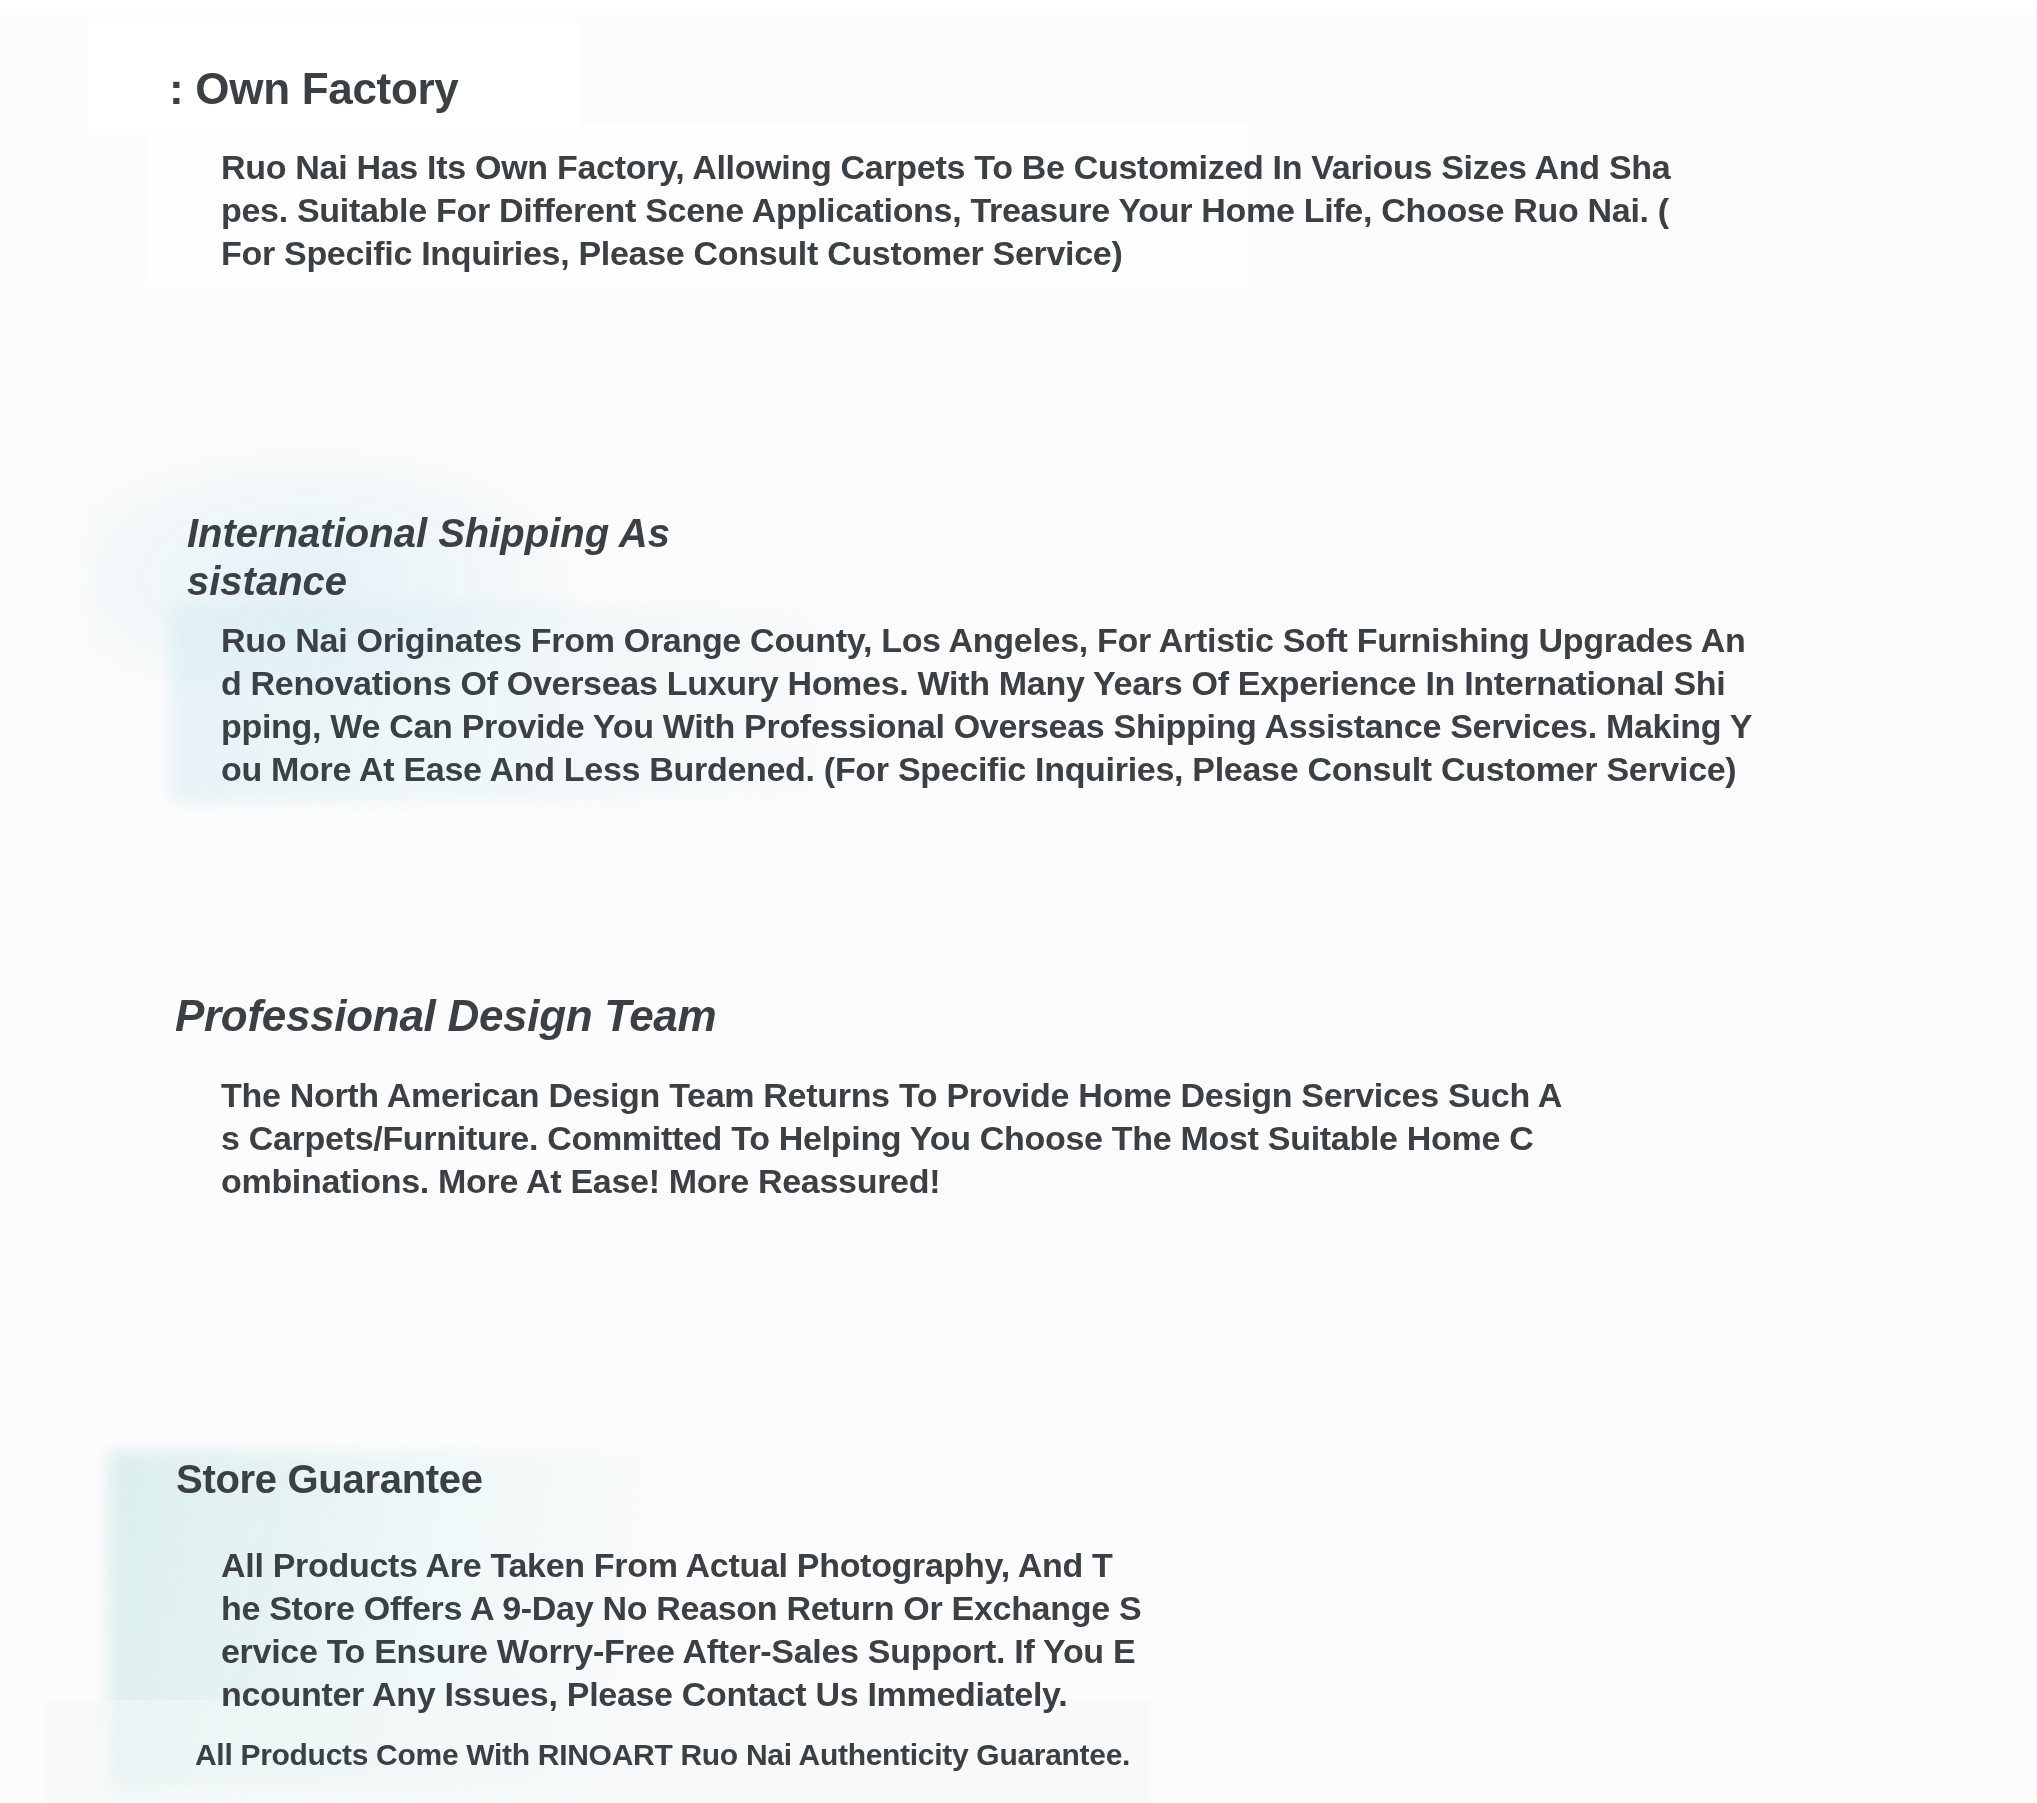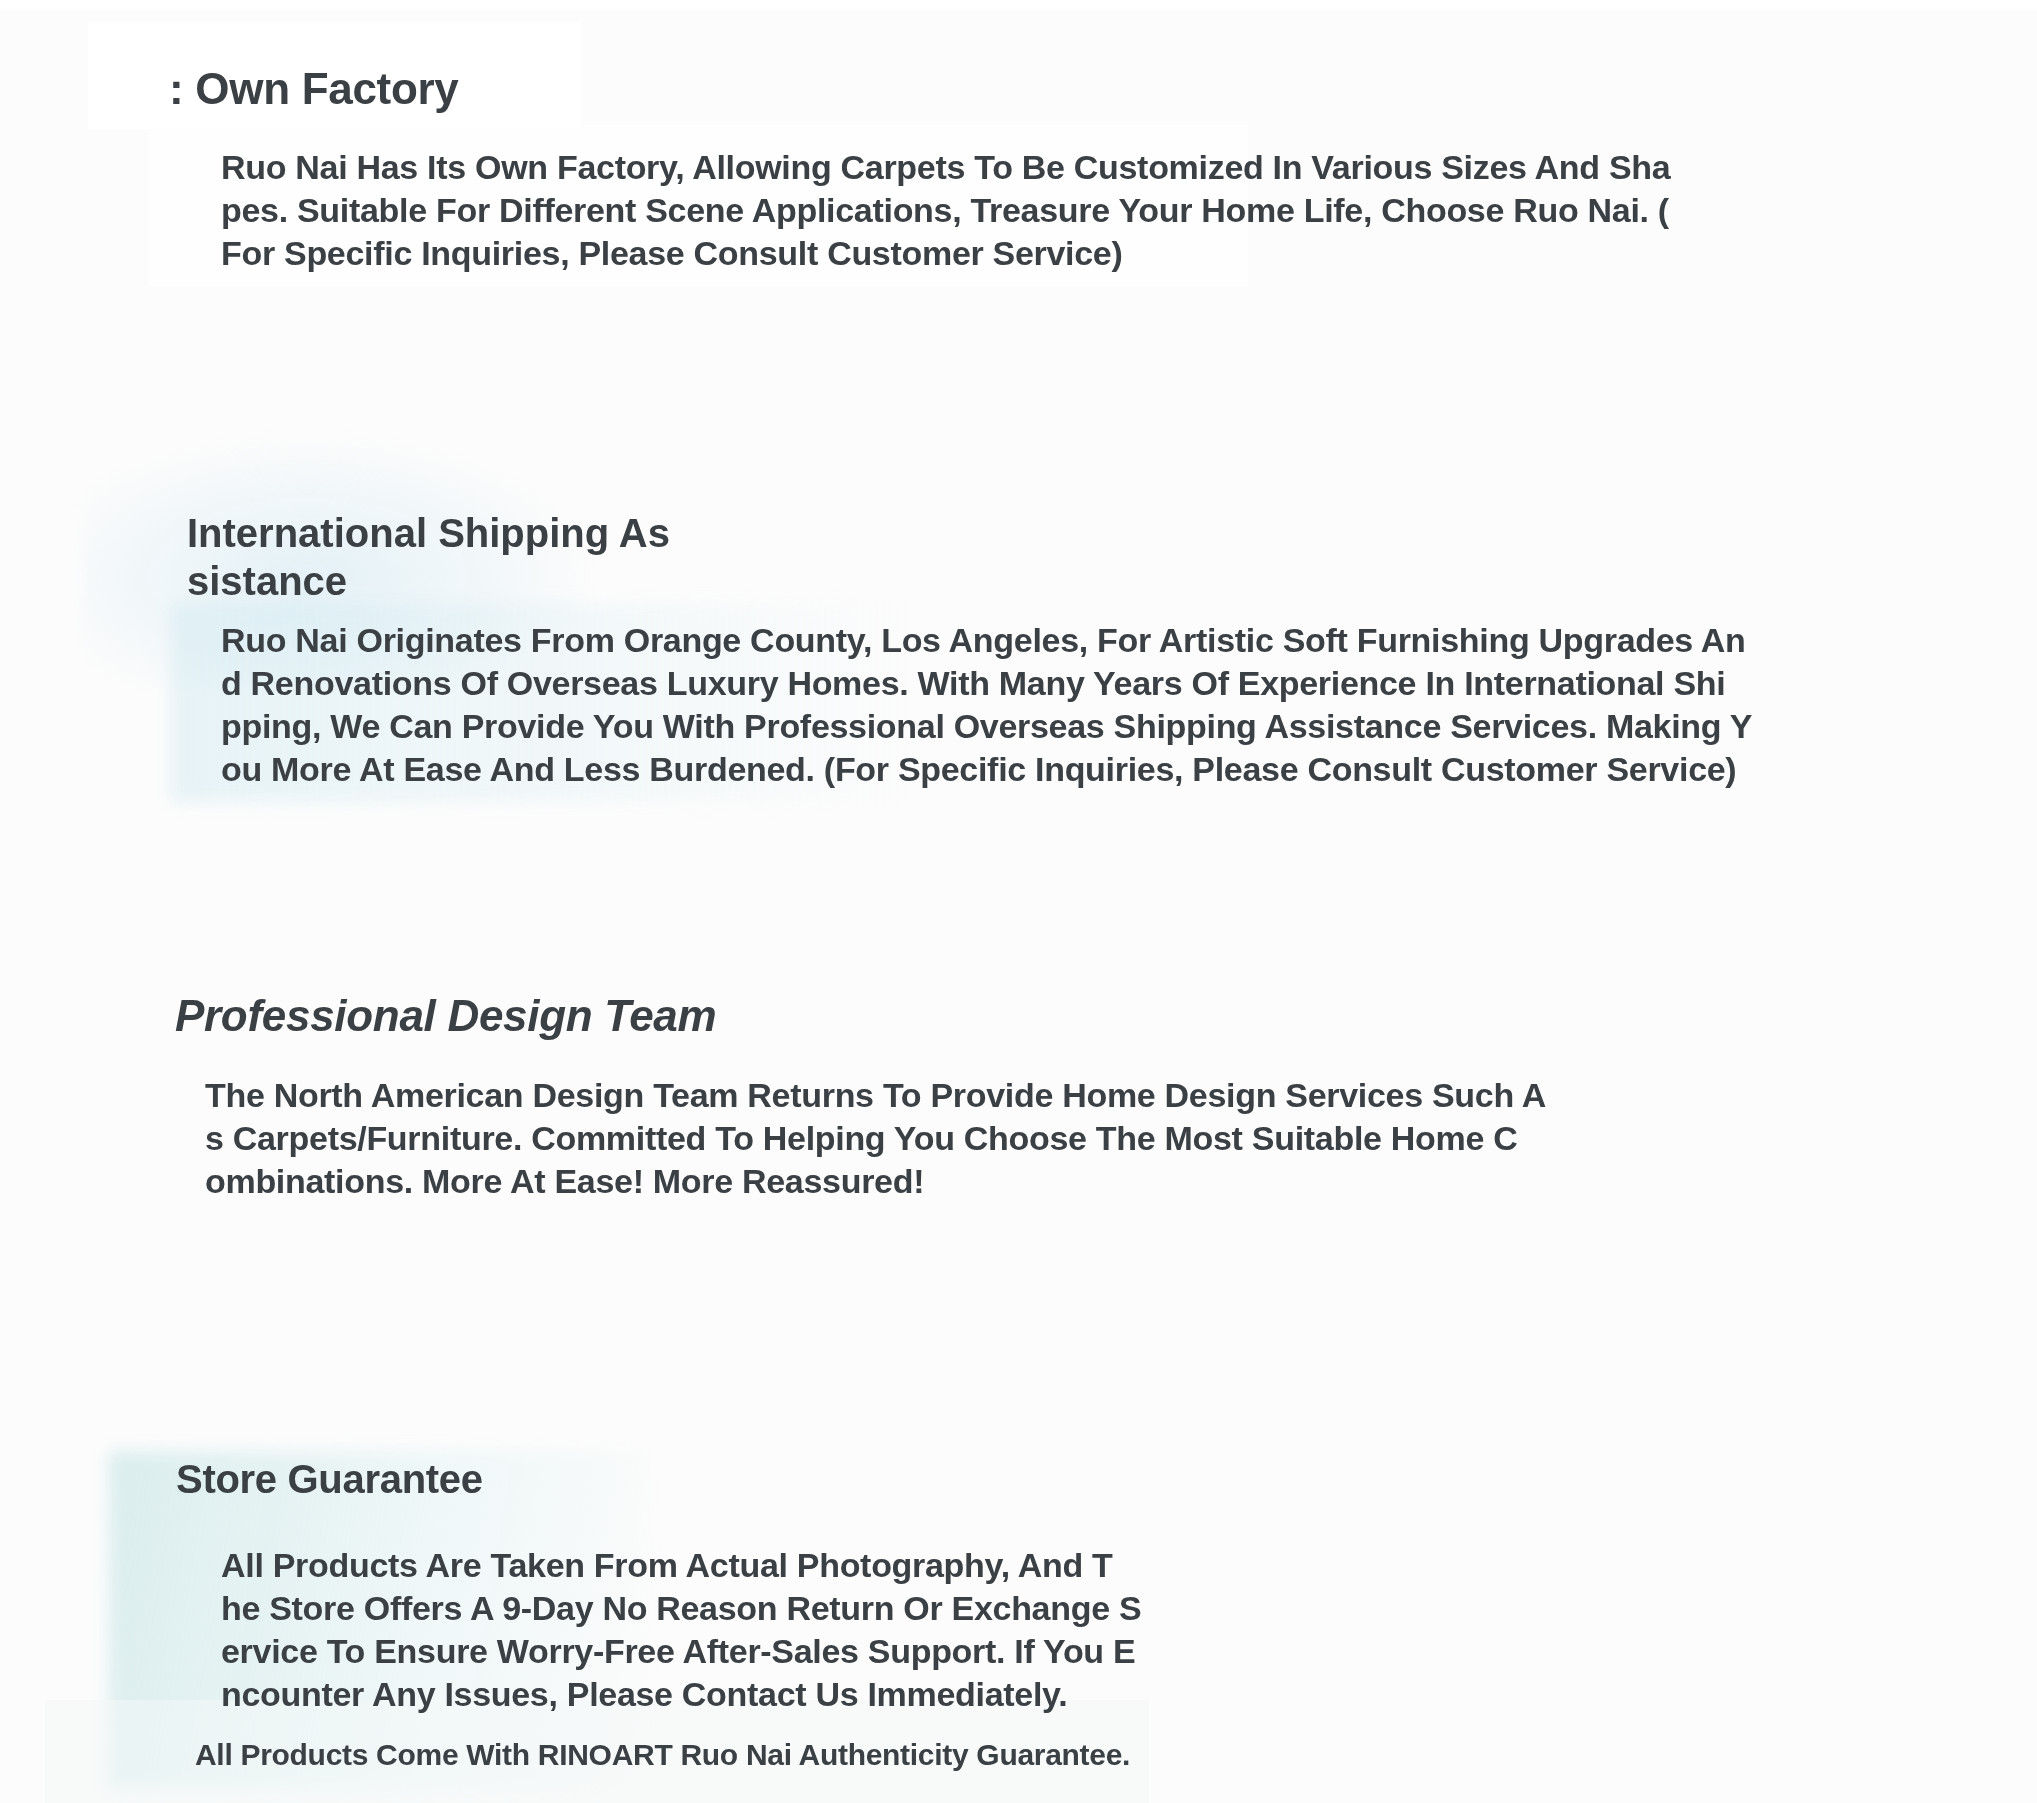--- a/index.html
+++ b/index.html
@@ -82,29 +82,29 @@
   <div class="abs tint tint-1"></div>
   <div class="abs tint tint-2"></div>
   <div class="abs tint tint-3"></div>
   <div class="abs panel-footer tint"></div>
 
   <div class="abs txt heading-lg" style="left:169px; top:54px;">: Own Factory</div>
   <div class="abs txt body-text" style="left:221px; top:136px;">Ruo Nai Has Its Own Factory, Allowing Carpets To Be Customized In Various Sizes And Sha
 pes. Suitable For Different Scene Applications, Treasure Your Home Life, Choose Ruo Nai. (
 For Specific Inquiries, Please Consult Customer Service)</div>
 
-  <div class="abs heading-md" style="left:187px; top:499px;">International Shipping As
+  <div class="abs heading-md" style="left:187px; top:499px;font-style:italic;">International Shipping As
 sistance</div>
   <div class="abs txt body-text" style="left:221px; top:609px;">Ruo Nai Originates From Orange County, Los Angeles, For Artistic Soft Furnishing Upgrades An
 d Renovations Of Overseas Luxury Homes. With Many Years Of Experience In International Shi
 pping, We Can Provide You With Professional Overseas Shipping Assistance Services. Making Y
 ou More At Ease And Less Burdened. (For Specific Inquiries, Please Consult Customer Service)</div>
 
   <div class="abs txt heading-lg" style="left:175px; top:981px;font-style:italic;">Professional Design Team</div>
-  <div class="abs txt body-text" style="left:205px; top:1064px;">The North American Design Team Returns To Provide Home Design Services Such A
+  <div class="abs txt body-text" style="left:221px; top:1064px;">The North American Design Team Returns To Provide Home Design Services Such A
 s Carpets/Furniture. Committed To Helping You Choose The Most Suitable Home C
 ombinations. More At Ease! More Reassured!</div>
 
   <div class="abs txt heading-md" style="left:176px; top:1445px;">Store Guarantee</div>
   <div class="abs txt body-text" style="left:221px; top:1534px;">All Products Are Taken From Actual Photography, And T
 he Store Offers A 9-Day No Reason Return Or Exchange S
 ervice To Ensure Worry-Free After-Sales Support. If You E
 ncounter Any Issues, Please Contact Us Immediately.</div>
 
   <div class="abs txt footer-text" style="left:195px; top:1726px;">All Products Come With RINOART Ruo Nai Authenticity Guarantee.</div>

